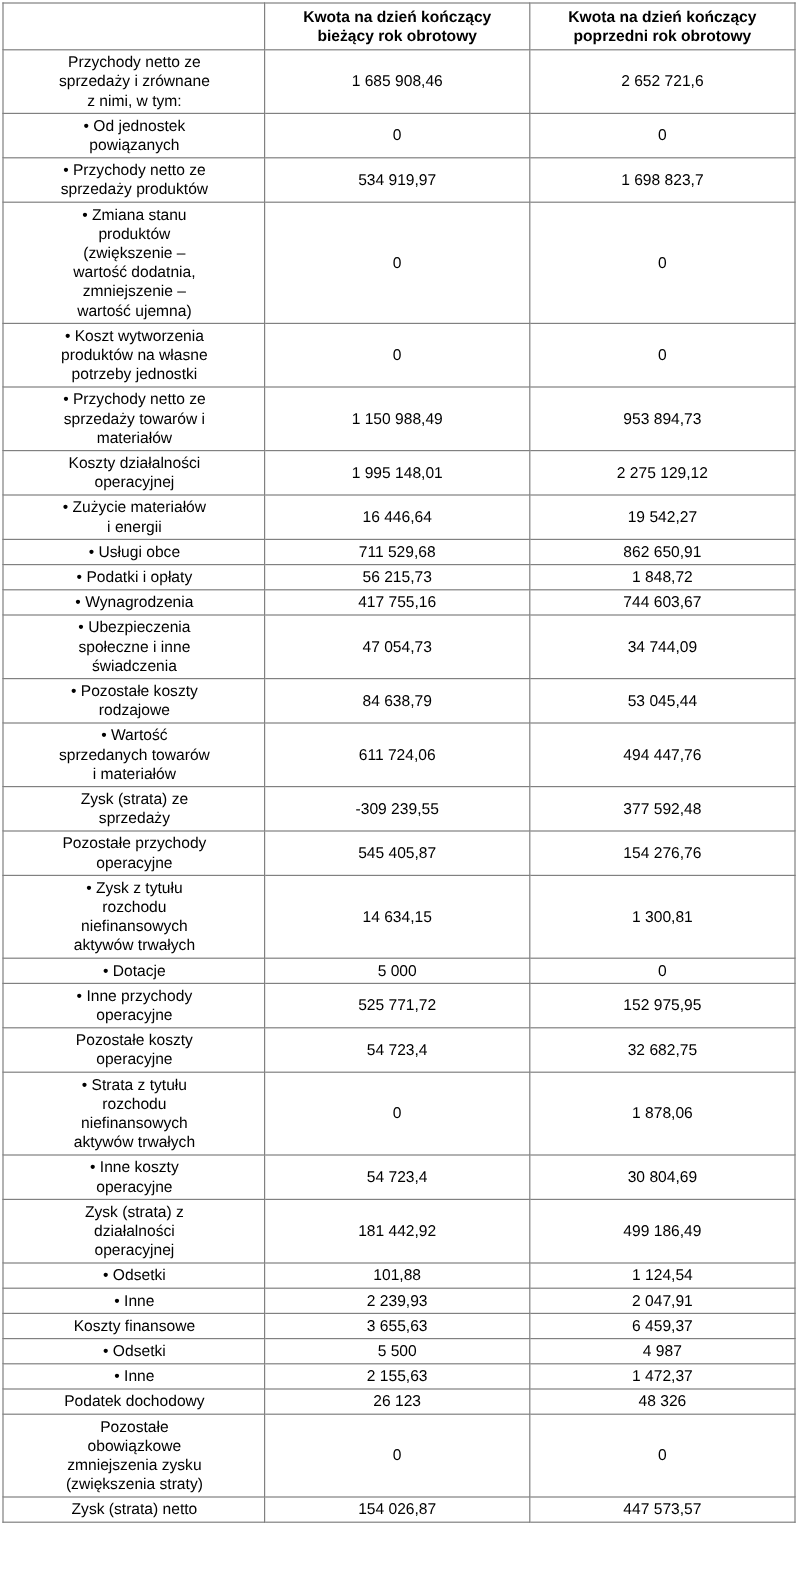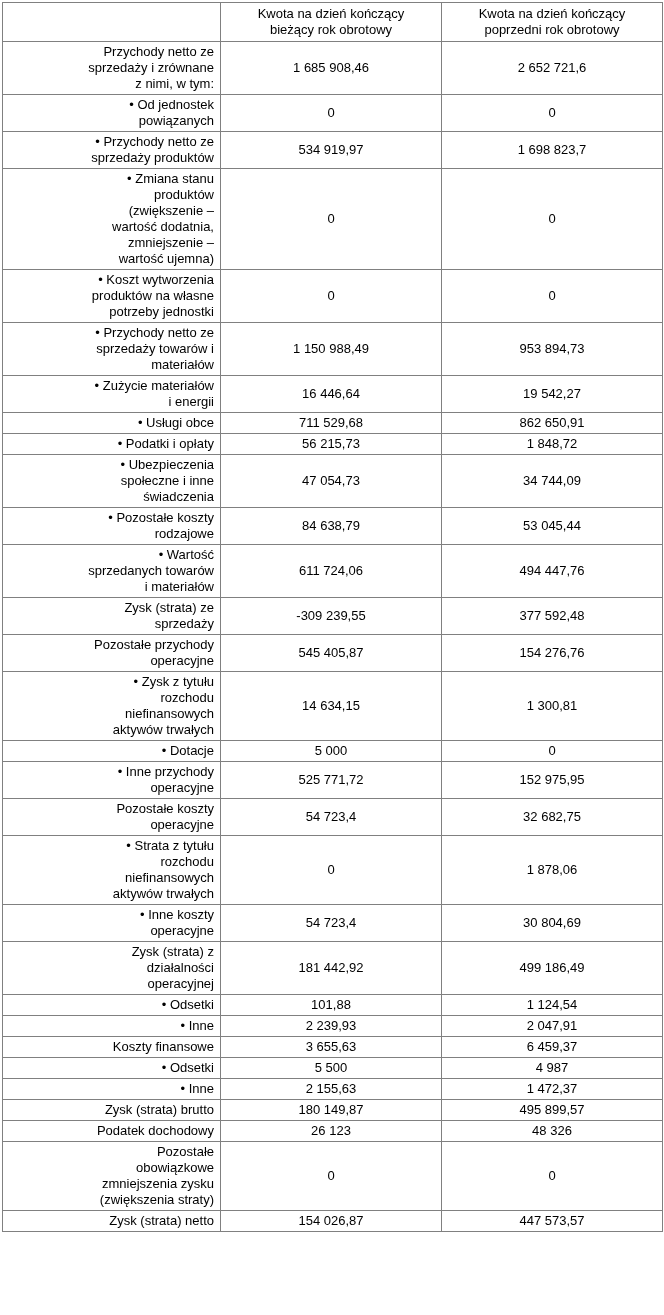--- a/index.html
+++ b/index.html
@@ -15,27 +15,27 @@
     color: #000000;
   }
   col.c-label { width: 218px; }
   col.c-val   { width: 221px; }
   th, td {
     border: 1px solid #808080;
     vertical-align: middle;
     line-height: 16px;
   }
   th.head-cell {
-    font-weight: normal;
+    font-weight: bold;
     text-align: center;
     padding: 3px 6px;
     white-space: pre-line;
   }
   td.label-cell {
-    text-align: right;
+    text-align: center;
     padding: 2px 6px 2px 7px;
     white-space: pre-line;
   }
   td.value-cell {
     text-align: center;
     padding: 2px 4px;
   }
 </style>
 </head>
 <body>
@@ -94,34 +94,45 @@
           <td class="value-cell">0</td>
         </tr>
         <tr>
           <td class="label-cell">• Przychody netto ze
 sprzedaży towarów i
 materiałów</td>
           <td class="value-cell">1 150 988,49</td>
           <td class="value-cell">953 894,73</td>
         </tr>
         <tr>
+          <td class="label-cell">Koszty działalności
+operacyjnej</td>
+          <td class="value-cell">1 995 148,01</td>
+          <td class="value-cell">2 275 129,12</td>
+        </tr>
+        <tr>
           <td class="label-cell">• Zużycie materiałów
 i energii</td>
           <td class="value-cell">16 446,64</td>
           <td class="value-cell">19 542,27</td>
         </tr>
         <tr>
           <td class="label-cell">• Usługi obce</td>
           <td class="value-cell">711 529,68</td>
           <td class="value-cell">862 650,91</td>
         </tr>
         <tr>
           <td class="label-cell">• Podatki i opłaty</td>
           <td class="value-cell">56 215,73</td>
           <td class="value-cell">1 848,72</td>
+        </tr>
+        <tr>
+          <td class="label-cell">• Wynagrodzenia</td>
+          <td class="value-cell">417 755,16</td>
+          <td class="value-cell">744 603,67</td>
         </tr>
         <tr>
           <td class="label-cell">• Ubezpieczenia
 społeczne i inne
 świadczenia</td>
           <td class="value-cell">47 054,73</td>
           <td class="value-cell">34 744,09</td>
         </tr>
         <tr>
           <td class="label-cell">• Pozostałe koszty
@@ -213,25 +224,20 @@
           <td class="label-cell">• Odsetki</td>
           <td class="value-cell">5 500</td>
           <td class="value-cell">4 987</td>
         </tr>
         <tr>
           <td class="label-cell">• Inne</td>
           <td class="value-cell">2 155,63</td>
           <td class="value-cell">1 472,37</td>
         </tr>
         <tr>
-          <td class="label-cell">Zysk (strata) brutto</td>
-          <td class="value-cell">180 149,87</td>
-          <td class="value-cell">495 899,57</td>
-        </tr>
-        <tr>
           <td class="label-cell">Podatek dochodowy</td>
           <td class="value-cell">26 123</td>
           <td class="value-cell">48 326</td>
         </tr>
         <tr>
           <td class="label-cell">Pozostałe
 obowiązkowe
 zmniejszenia zysku
 (zwiększenia straty)</td>
           <td class="value-cell">0</td>

